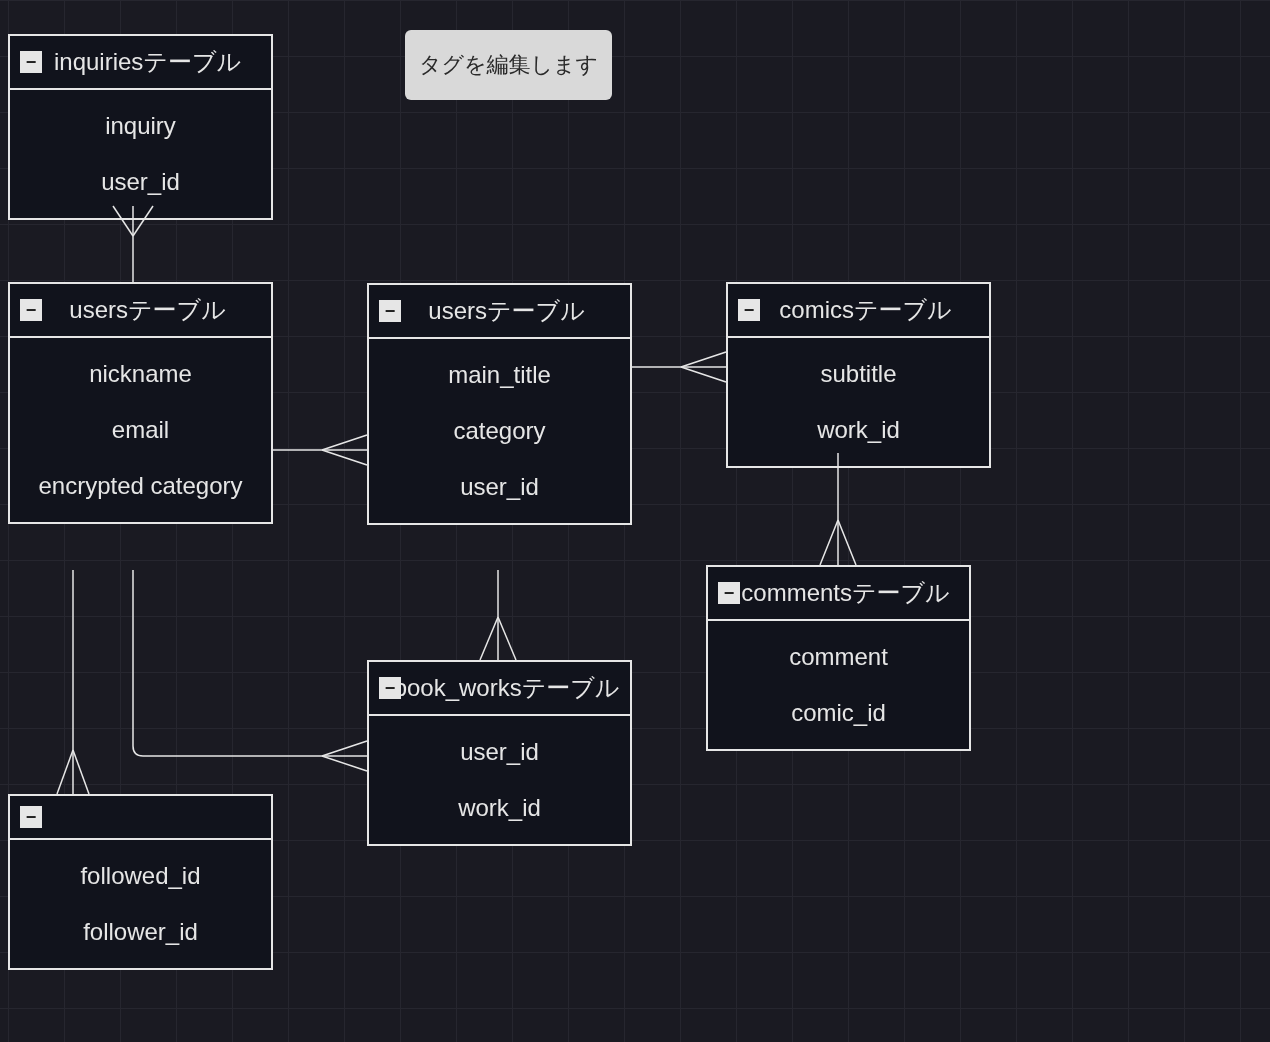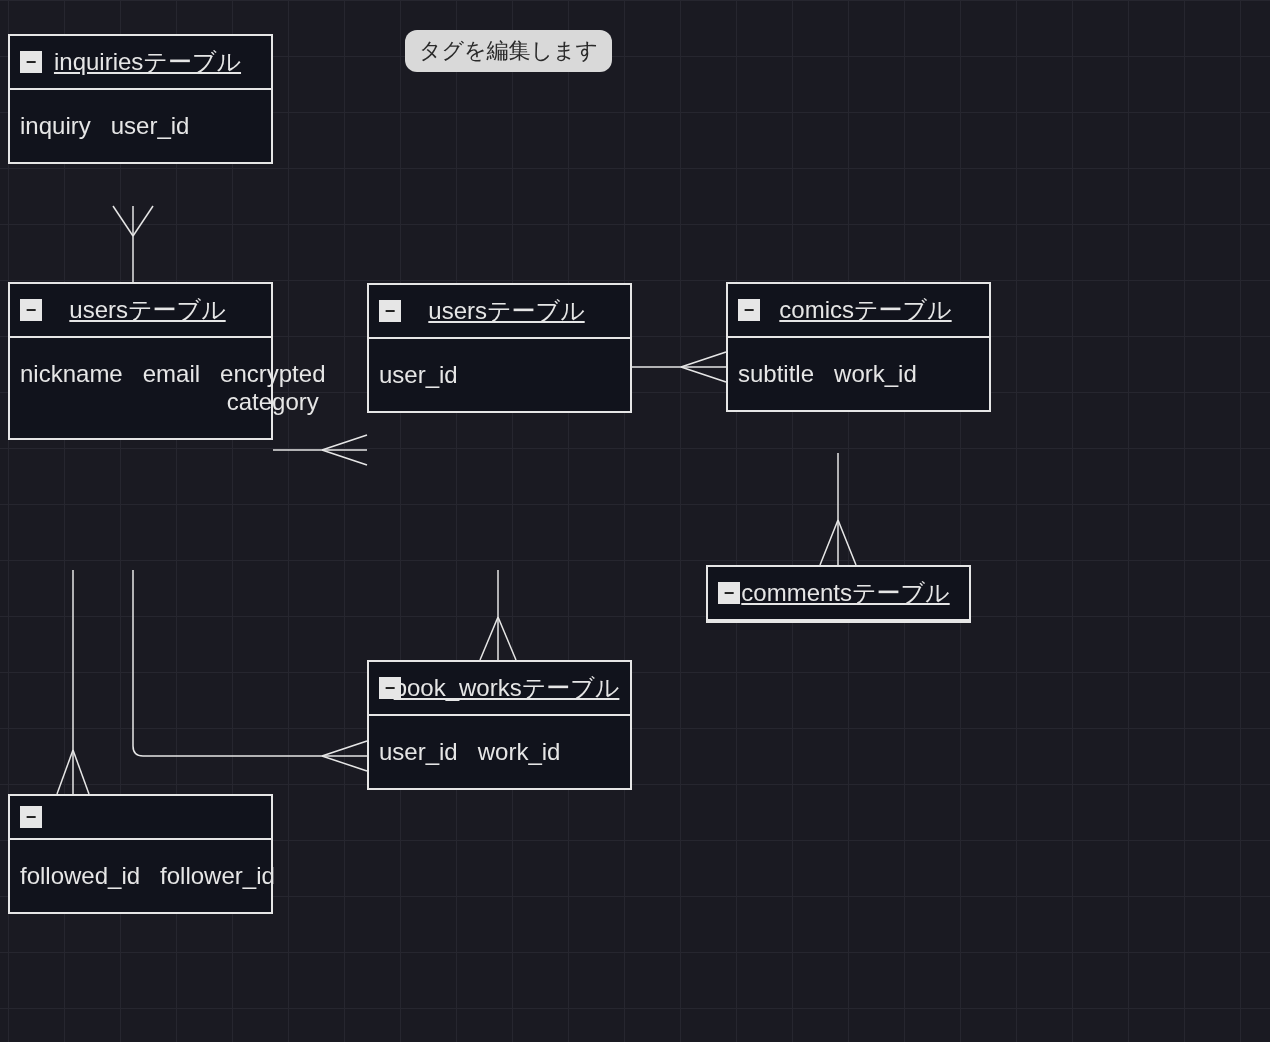--- a/index.html
+++ b/index.html
@@ -21,22 +21,22 @@
     background-size: 56px 56px;
     background-position: 8px 0;
   }
   .tag-pill {
     position: absolute;
     left: 405px;
     top: 30px;
     background: #d9d9d9;
     color: #2a2a2a;
     font-size: 22px;
-    padding: 6px 14px;
-    border-radius: 12px;
+    padding: 20px 14px;
+    border-radius: 6px;
   }
   .entity {
     position: absolute;
     background: #11131c;
     border: 2px solid #e6e6e6;
     color: #e6e6e6;
   }
   .entity-header {
     display: flex;
     align-items: center;
@@ -50,25 +50,25 @@
     background: #e6e6e6;
     display: inline-flex;
     align-items: center;
     justify-content: center;
     color: #222;
     font-weight: bold;
     font-size: 18px;
     margin-right: 10px;
     line-height: 1;
   }
-  .entity-title { flex: 1; text-align: center; margin-left: -18px; text-decoration: underline; }
+  .entity-title { flex: 1; text-align: center; margin-left: -18px; }
   .entity-body {
     display: flex;
-    flex-direction: row;
-    padding: 8px 0;
+    flex-direction: column;
+    padding: 8px 12px;
   }
   .entity-field {
     text-align: center;
     font-size: 24px;
     padding: 14px 10px;
     color: #e6e6e6;
   }
   svg.connectors {
     position: absolute;
     top: 0; left: 0;
@@ -111,20 +111,22 @@
       <div class="entity-field">encrypted category</div>
     </div>
   </div>
 
   <div class="entity" style="left:367px; top:283px; width:265px;">
     <div class="entity-header">
       <span class="collapse-icon">−</span>
       <span class="entity-title">usersテーブル</span>
     </div>
     <div class="entity-body">
+      <div class="entity-field">main_title</div>
+      <div class="entity-field">category</div>
       <div class="entity-field">user_id</div>
     </div>
   </div>
 
   <div class="entity" style="left:726px; top:282px; width:265px;">
     <div class="entity-header">
       <span class="collapse-icon">−</span>
       <span class="entity-title">comicsテーブル</span>
     </div>
     <div class="entity-body">
@@ -151,20 +153,24 @@
     <div class="entity-body">
       <div class="entity-field">followed_id</div>
       <div class="entity-field">follower_id</div>
     </div>
   </div>
 
   <div class="entity" style="left:706px; top:565px; width:265px;">
     <div class="entity-header">
       <span class="collapse-icon">−</span>
       <span class="entity-title">commentsテーブル</span>
+    </div>
+    <div class="entity-body">
+      <div class="entity-field">comment</div>
+      <div class="entity-field">comic_id</div>
     </div>
   </div>
 
   <svg class="connectors">
 
     <line x1="133" y1="282" x2="133" y2="236"></line>
     <line x1="133" y1="236" x2="113" y2="206"></line>
     <line x1="133" y1="236" x2="133" y2="206"></line>
     <line x1="133" y1="236" x2="153" y2="206"></line>
 

